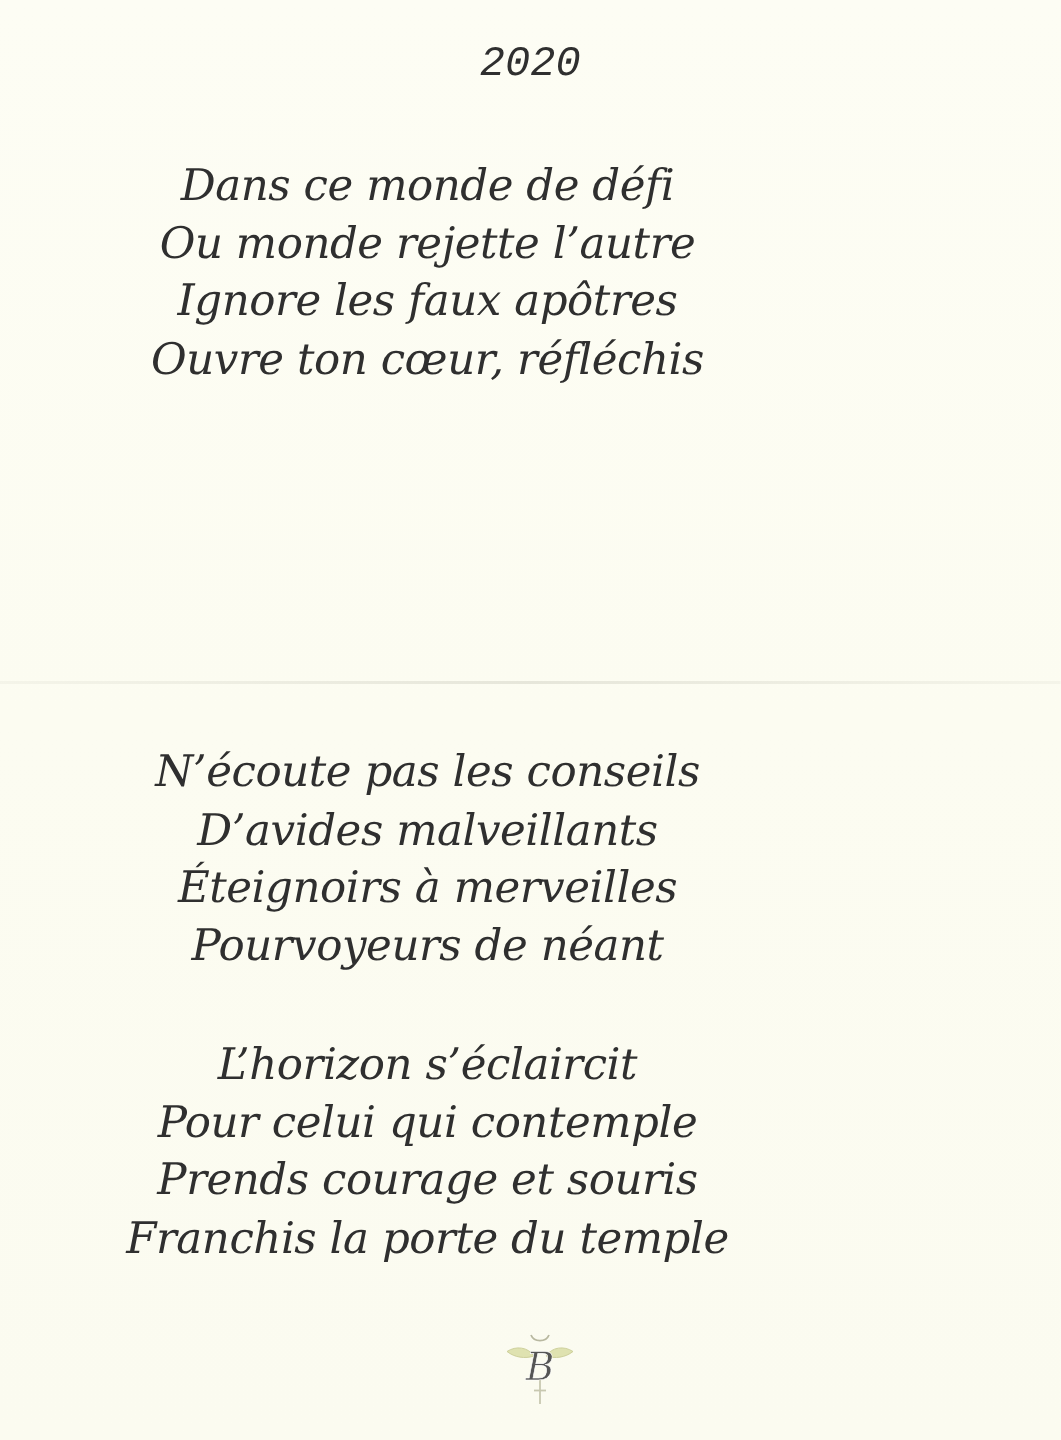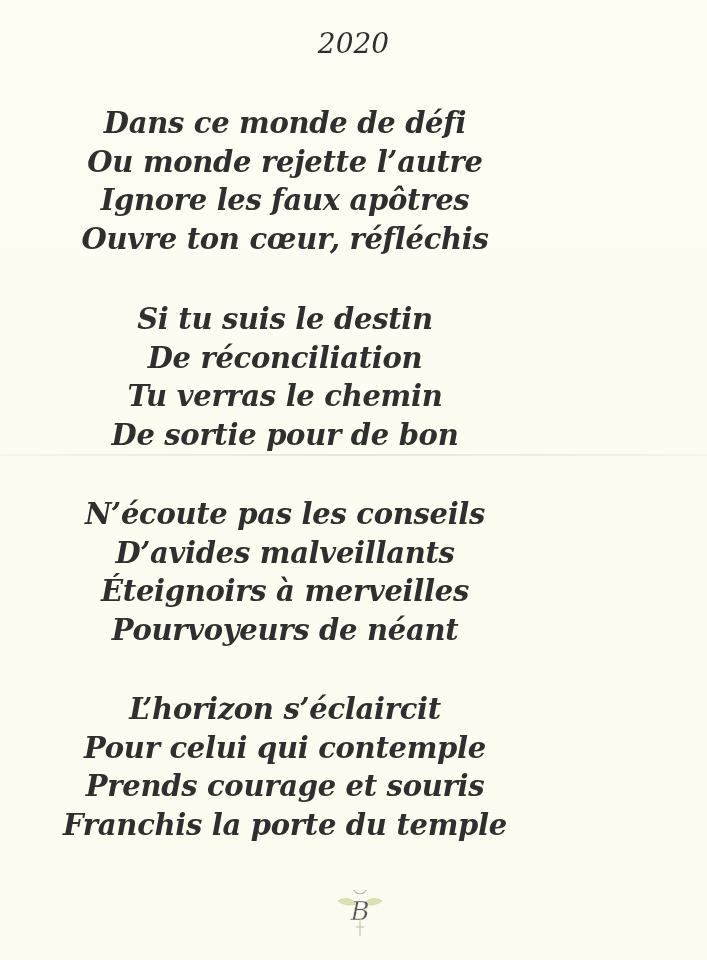--- a/index.html
+++ b/index.html
@@ -31,27 +31,27 @@
     .title {
       position: absolute;
       top: 24px;
       left: 0;
       width: 707px;
       text-align: center;
       font-style: italic;
       font-size: 28px;
       line-height: 40px;
       color: #2f2f2f;
+      font-family: Liberation Mono, monospace;
     }
     .stanza {
       position: absolute;
       left: 0;
       width: 570px;
       text-align: center;
-      font-weight: bold;
     }
     .line {
       display: block;
       font-style: italic;
       font-size: 29px;
       line-height: 38.5px;
       color: #2f2f2f;
       letter-spacing: -0.3px;
     }
     .stanza-1 { top: 104px; }
@@ -74,26 +74,20 @@
 
   <div class="title">2020</div>
 
   <div class="stanza stanza-1">
     <span class="line">Dans ce monde de défi</span>
     <span class="line">Ou monde rejette l’autre</span>
     <span class="line">Ignore les faux apôtres</span>
     <span class="line">Ouvre ton cœur, réfléchis</span>
   </div>
 
-  <div class="stanza stanza-2">
-    <span class="line">Si tu suis le destin</span>
-    <span class="line">De réconciliation</span>
-    <span class="line">Tu verras le chemin</span>
-    <span class="line">De sortie pour de bon</span>
-  </div>
 
   <div class="stanza stanza-3">
     <span class="line">N’écoute pas les conseils</span>
     <span class="line">D’avides malveillants</span>
     <span class="line">Éteignoirs à merveilles</span>
     <span class="line">Pourvoyeurs de néant</span>
   </div>
 
   <div class="stanza stanza-4">
     <span class="line">L’horizon s’éclaircit</span>

